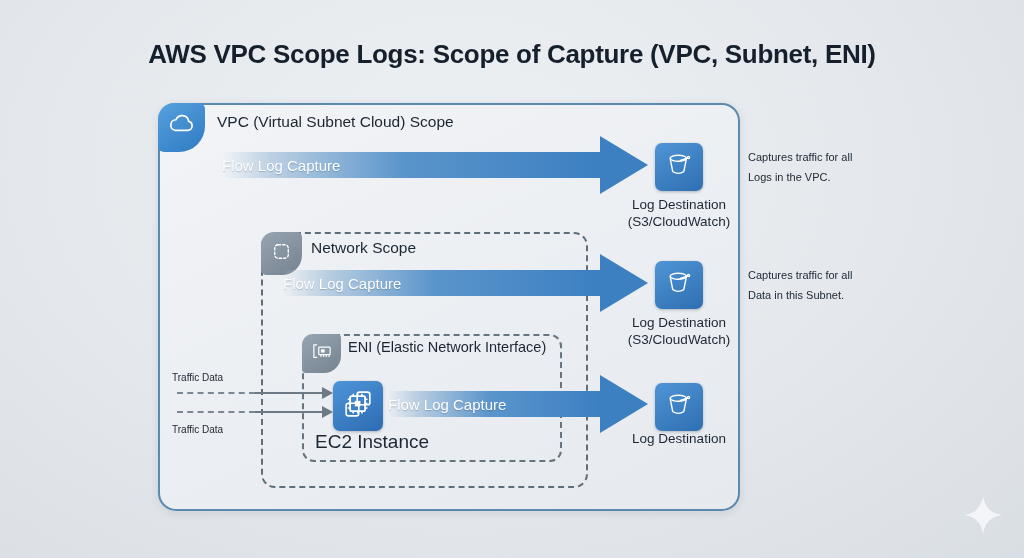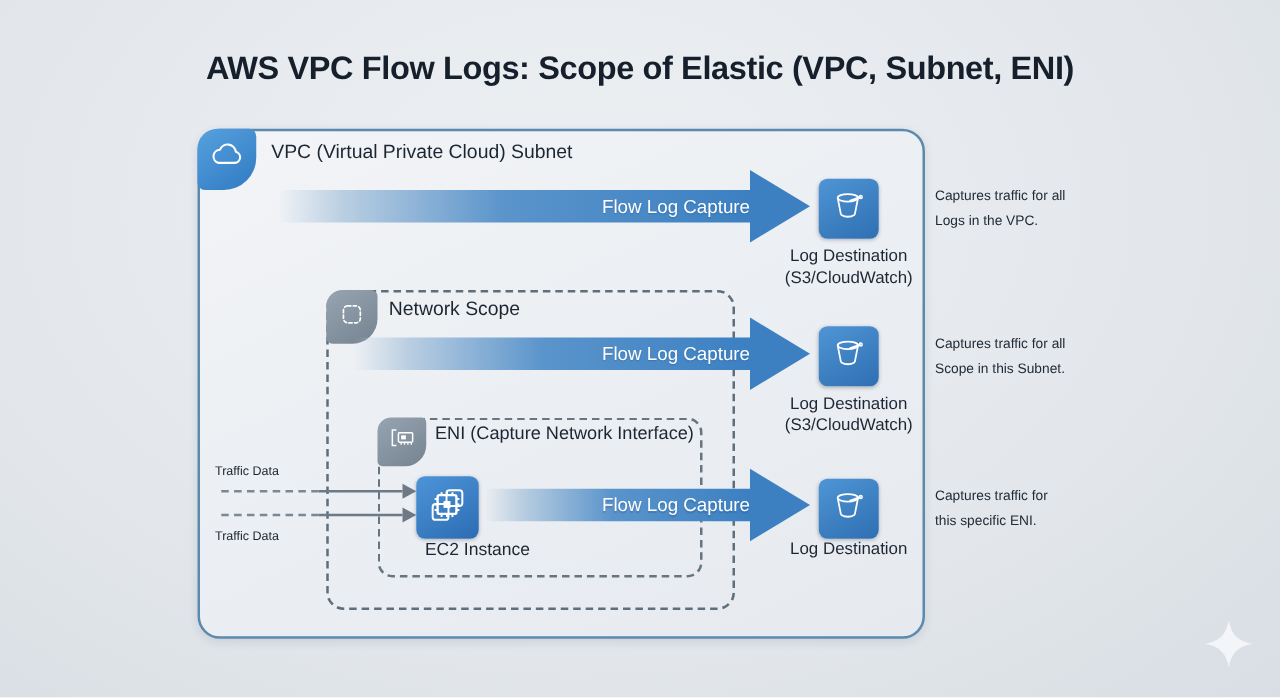--- a/index.html
+++ b/index.html
@@ -42,21 +42,21 @@
   .tile-eni    { left:302px; top:334px; width:39px; height:39px; border-radius:11px 4px 17px 4px; }
   .scope-label { position:absolute; font-size:15.5px; color:#1c2632; }
   .lbl-vpc    { left:217px; top:113px; }
   .lbl-subnet { left:311px; top:239px; }
   .lbl-eni    { left:348px; top:338px; font-size:14.5px; line-height:18.5px; width:215px; }
   
   .arrow { position:absolute; height:58px; }
   .arrow-body {
     position:absolute; top:16px; left:0; height:26px;
     background: linear-gradient(90deg, rgba(228,234,240,0) 0%, rgba(176,200,222,0.85) 14%, #5a94cb 48%, #3c80c2 100%);
-    display:flex; align-items:center; justify-content:flex-end;
+    display:flex; align-items:center; justify-content:flex-start;
   }
   .arrow-head {
     position:absolute; top:0; width:0; height:0;
     border-top:29px solid transparent; border-bottom:29px solid transparent;
     border-left:48px solid #3c80c2;
   }
   .arrow-label { color:#ffffff; font-size:15px; text-shadow:0 1px 1px rgba(20,50,90,0.25); white-space:nowrap; }
   .arrow-1 { left:222px; top:136px; } .arrow-1 .arrow-body { width:378px; } .arrow-1 .arrow-head { left:378px; }
   .arrow-2 { left:283px; top:254px; } .arrow-2 .arrow-body { width:317px; } .arrow-2 .arrow-head { left:317px; }
   .arrow-3 { left:388px; top:375px; } .arrow-3 .arrow-body { width:212px; } .arrow-3 .arrow-head { left:212px; }
@@ -81,40 +81,40 @@
   .t-head  { width:0; height:0; border-top:6px solid transparent; border-bottom:6px solid transparent; border-left:11px solid #6d7a86; }
   .traffic-label { position:absolute; left:172px; font-size:10px; color:#1b242f; }
   .t-label-1 { top:372px; } .t-label-2 { top:424px; }
   
   .ec2-icon {
     position:absolute; left:333px; top:381px; width:50px; height:50px; border-radius:7px;
     background: linear-gradient(150deg,#4e94d8 0%, #2c6cb2 100%);
     box-shadow:0 1px 3px rgba(30,50,70,0.3);
     display:flex; align-items:center; justify-content:center;
   }
-  .ec2-label { position:absolute; left:304px; top:431px; width:120px; text-align:right; font-size:14px; color:#1d2733; }
+  .ec2-label { position:absolute; left:315px; top:431px; width:120px; text-align:left; font-size:19px; color:#1d2733; }
   
   .sparkle { position:absolute; left:962px; top:494px; width:42px; height:42px; }
 </style>
 </head>
 <body>
 
 <div class="stage">
 
-  <div class="title">AWS VPC Flow Logs: Scope of Elastic (VPC, Subnet, ENI)</div>
+  <div class="title">AWS VPC Scope Logs: Scope of Capture (VPC, Subnet, ENI)</div>
 
   <div class="vpc-box"></div>
   <div class="tile tile-vpc">
     <span>
       <svg width="33" height="33" viewBox="0 0 48 48">
         <path d="M14.5 31 h18.5 a6.6 6.6 0 0 0 1.4-13 A9.6 9.6 0 0 0 16 15.6 A7.8 7.8 0 0 0 14.5 31 Z" fill="none" stroke="#ffffff" stroke-width="2.4" stroke-linejoin="round"></path>
       </svg>
     </span>
   </div>
-  <div class="scope-label lbl-vpc">VPC (Virtual Private Cloud) Subnet</div>
+  <div class="scope-label lbl-vpc">VPC (Virtual Subnet Cloud) Scope</div>
 
   <div class="subnet-box"></div>
   <div class="tile tile-gray tile-subnet">
     <span>
       <svg width="27" height="27" viewBox="0 0 48 48">
         <rect x="12" y="12" width="24" height="24" rx="6" fill="none" stroke="#ffffff" stroke-width="2.4" stroke-dasharray="4.5 3.5" stroke-linecap="round"></rect>
       </svg>
     </span>
   </div>
   <div class="scope-label lbl-subnet">Network Scope</div>
@@ -124,21 +124,21 @@
     <span>
       <svg width="26" height="26" viewBox="0 0 48 48">
         <path d="M15 11 h-6 v23 h6" fill="none" stroke="#ffffff" stroke-width="2.2"></path>
         <rect x="18" y="15" width="21" height="14" rx="1.5" fill="none" stroke="#ffffff" stroke-width="2.2"></rect>
         <path d="M22 29 v4 M27 29 v4 M32 29 v4 M37 29 v4" stroke="#ffffff" stroke-width="2"></path>
         <rect x="22" y="19" width="7" height="6" fill="#ffffff"></rect>
       </svg>
     </span>
   </div>
   <div class="scope-label lbl-eni">
-    <div>ENI (Capture Network Interface)</div>
+    <div>ENI (Elastic Network Interface)</div>
   </div>
 
   <div class="arrow arrow-1">
     <div class="arrow-body">
       <span class="arrow-label">Flow Log Capture</span>
     </div>
     <div class="arrow-head"></div>
   </div>
 
   <div class="arrow arrow-2">
@@ -199,25 +199,21 @@
     <div>Log Destination</div>
     <div></div>
   </div>
 
   <div class="caption cap-1">
     <div>Captures traffic for all</div>
     <div>Logs in the VPC.</div>
   </div>
   <div class="caption cap-2">
     <div>Captures traffic for all</div>
-    <div>Scope in this Subnet.</div>
-  </div>
-  <div class="caption cap-3">
-    <div>Captures traffic for</div>
-    <div>this specific ENI.</div>
+    <div>Data in this Subnet.</div>
   </div>
 
   <div class="traffic-label t-label-1">Traffic Data</div>
   <div class="t-line t-line-1">
     <div class="t-dash"></div>
     <div class="t-solid"></div>
     <div class="t-head"></div>
   </div>
   <div class="t-line t-line-2">
     <div class="t-dash"></div>

